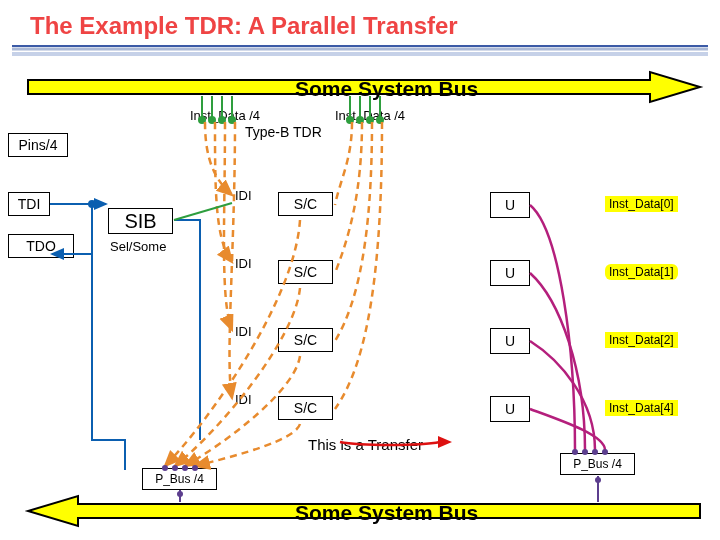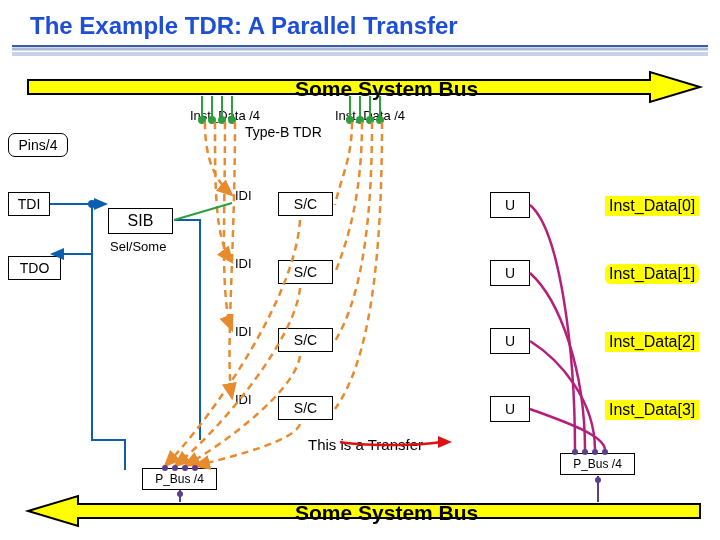--- a/index.html
+++ b/index.html
@@ -11,21 +11,21 @@
     font-family: Arial, sans-serif;
     position: relative;
     overflow: hidden;
   }
   .title {
     position: absolute;
     left: 30px;
     top: 12px;
     font-size: 24px;
     font-weight: bold;
-    color: #1d4ed8;
+    color: #ef4444;
   }
   .arrow-text {
     position: absolute;
     font-weight: bold;
     font-size: 21px;
     white-space: nowrap;
   }
   .box {
     position: absolute;
     border: 1px solid #000;
@@ -60,21 +60,21 @@
     height: 26px;
     border: 1px solid #000;
     background: #fff;
     display: flex;
     align-items: center;
     justify-content: center;
     font-size: 14px;
   }
   .inst-label {
     position: absolute;
-    font-size: 16px;
+    font-size: 12px;
     background: #ffff00;
     padding: 1px 4px;
   }
   .transfer-text {
     position: absolute;
     font-size: 15px;
     color: #000;
   }
   svg.wires {
     position: absolute;
@@ -103,27 +103,27 @@
 <svg class="wires">
   <polygon points="700,504 78,504 78,496 28,511 78,526 78,518 700,518" fill="#ffff00" stroke="#000" stroke-width="2"></polygon>
 </svg>
 <div class="arrow-text" style="left:295px; top:501px;">Some System Bus</div>
 
 <div class="small-label" style="left:190px; top:108px;">Inst_Data /4</div>
 <div class="small-label" style="left:335px; top:108px;">Inst_Data /4</div>
 
 <div class="small-label" style="left:245px; top:124px; font-size:14px;">Type-B TDR</div>
 
-<div class="box" style="left:8px; top:133px; width:60px; height:24px;border-radius:7px;">Pins/4</div>
+<div class="box" style="left:8px; top:133px; width:60px; height:24px;">Pins/4</div>
 
 <div class="box" style="left:8px; top:192px; width:42px; height:24px;">TDI</div>
 
-<div class="box" style="left:8px; top:256px; width:53px; height:24px;">TDO</div>
-
-<div class="box" style="left:108px; top:208px; width:65px; height:26px; background:#fff; font-size:16px;">SIB</div>
+<div class="box" style="left:8px; top:234px; width:66px; height:24px;">TDO</div>
+
+<div class="box" style="left:108px; top:208px; width:65px; height:26px; background:#fff; font-size:20px;">SIB</div>
 
 <div class="small-label" style="left:110px; top:239px;">Sel/Some</div>
 
 <div class="idi" style="left:235px; top:188px;">IDI</div>
 <div class="sc-box" style="left:278px; top:192px;">S/C</div>
 <div class="u-box" style="left:490px; top:192px;">U</div>
 <div class="inst-label" style="left:605px; top:196px;">Inst_Data[0]</div>
 
 <div class="idi" style="left:235px; top:256px;">IDI</div>
 <div class="sc-box" style="left:278px; top:260px;">S/C</div>
@@ -131,21 +131,21 @@
 <div class="inst-label" style="left:605px; top:264px;border-radius:6px;">Inst_Data[1]</div>
 
 <div class="idi" style="left:235px; top:324px;">IDI</div>
 <div class="sc-box" style="left:278px; top:328px;">S/C</div>
 <div class="u-box" style="left:490px; top:328px;">U</div>
 <div class="inst-label" style="left:605px; top:332px;">Inst_Data[2]</div>
 
 <div class="idi" style="left:235px; top:392px;">IDI</div>
 <div class="sc-box" style="left:278px; top:396px;">S/C</div>
 <div class="u-box" style="left:490px; top:396px;">U</div>
-<div class="inst-label" style="left:605px; top:400px;">Inst_Data[3]</div>
+<div class="inst-label" style="left:605px; top:400px;">Inst_Data[4]</div>
 
 <div class="box" style="left:142px; top:468px; width:75px; height:22px; font-size:12px;">P_Bus /4</div>
 <div class="box" style="left:560px; top:453px; width:75px; height:22px; font-size:12px;">P_Bus /4</div>
 
 <div class="transfer-text" style="left:308px; top:436px;">This is a Transfer</div>
 
 <svg class="wires">
   <defs>
     <marker id="arr" markerWidth="8" markerHeight="8" refX="6" refY="3" orient="auto">
       <path d="M0,0 L7,3 L0,6 Z" fill="#e88b2e"></path>

